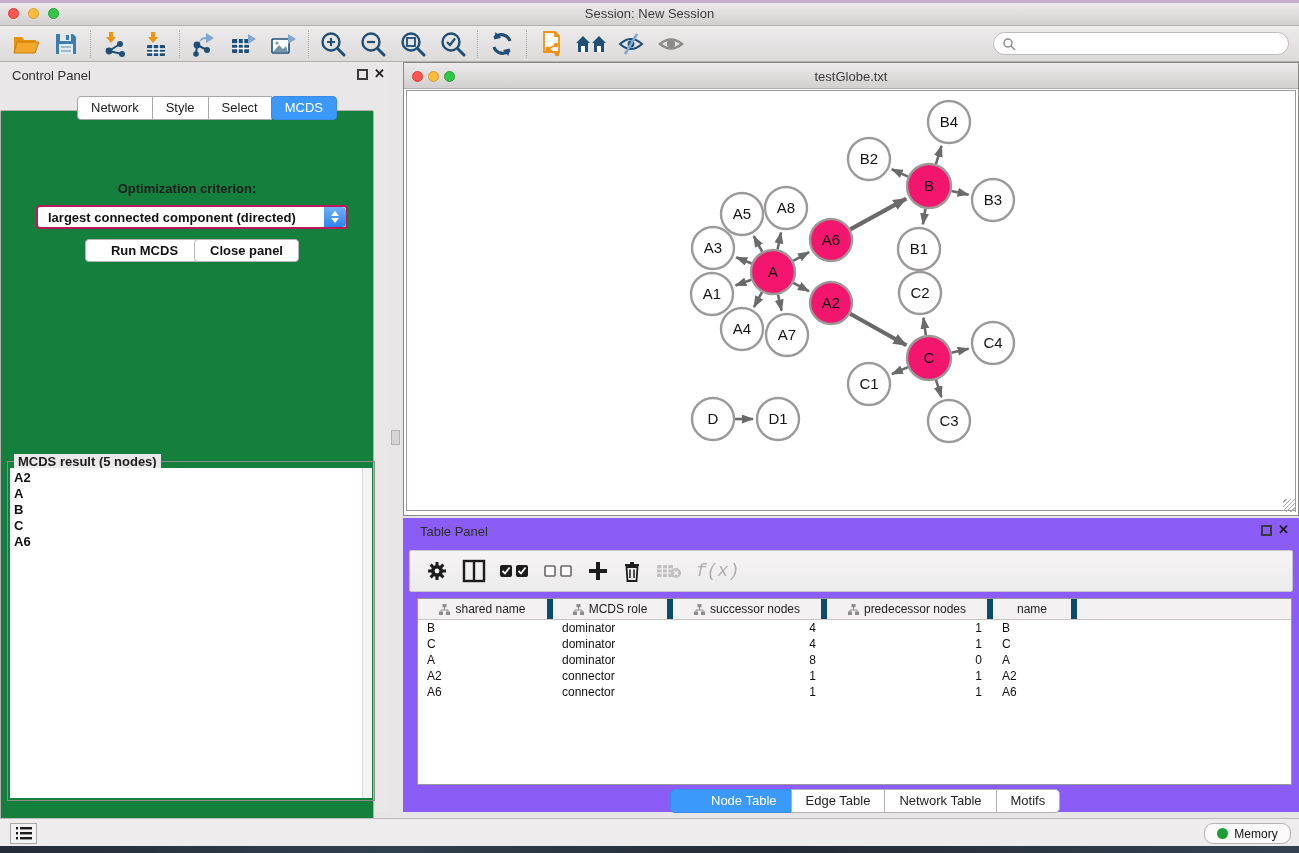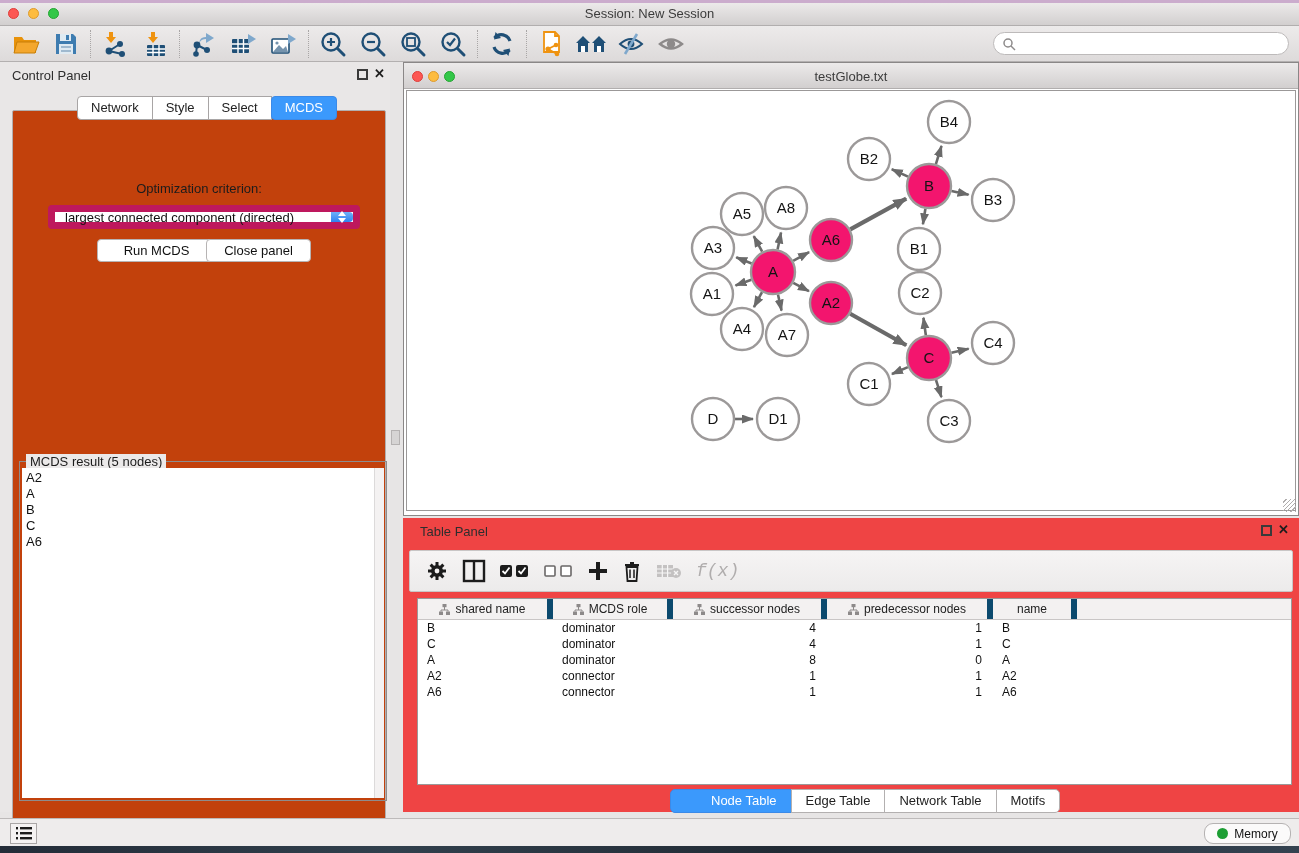--- a/index.html
+++ b/index.html
@@ -36,25 +36,25 @@
   .win-float { position:absolute; width:11px; height:11px; border:2px solid #3a3a3a; top:7px; }
   .win-close { position:absolute; top:4px; font-size:13px; font-weight:bold; color:#1d1d1d; }
 
   #cp-tabs { position:absolute; left:78px; top:34px; display:flex; z-index:2; }
   .cp-tab { padding:3px 13px 4px; font-size:13px; background:#fff; border:1px solid #a8a5a5;
     margin-left:-1px; color:#222; }
   .cp-tab:first-child { border-radius:4px 0 0 4px; }
   .cp-tab:last-child { border-radius:0 4px 4px 0; }
   .cp-tab.active { background:#3b99fc; color:#fff; border-color:#3b8ae8; border-radius:4px; }
 
-  #cp-body { position:absolute; left:12px; top:48px; width:374px; height:742px;
-    background:#c2410c; border:1px solid #b2afaf; border-radius:2px; }
+  #cp-body { position:absolute; left:0; top:48px; width:374px; height:742px;
+    background:#15803d; border:1px solid #b2afaf; border-radius:2px;font-weight:bold; }
   #opt-label { position:absolute; left:0; top:70px; width:100%; text-align:center; font-size:13px; color:#1c1c1c; }
   #opt-select { position:absolute; left:35px; top:94px; width:312px; height:24px; background:#fff;
-    border:7px solid #be185d; border-radius:4px; display:flex; align-items:center; }
+    border:2px solid #be185d; border-radius:4px; display:flex; align-items:center; }
   #opt-select-text { flex:1; font-size:13px; color:#111; padding-left:10px; }
   #opt-stepper { width:22px; height:100%; border-radius:0 4px 4px 0;
     background:linear-gradient(#6eb1f8,#2f82f0); display:flex; flex-direction:column;
     align-items:center; justify-content:center; gap:2px; }
   .tri-up { width:0; height:0; border-left:4px solid transparent; border-right:4px solid transparent; border-bottom:5px solid #fff; }
   .tri-dn { width:0; height:0; border-left:4px solid transparent; border-right:4px solid transparent; border-top:5px solid #fff; }
   .cp-btn { position:absolute; top:128px; height:23px; background:#fff; border:1px solid #b7b4b4;
     border-radius:4px; font-size:13px; color:#111; display:flex; align-items:center; justify-content:center; }
   #btn-run { left:84px; width:119px; }
   #btn-close { left:193px; width:105px; }
@@ -77,21 +77,21 @@
   #net-titlebar { position:absolute; left:0; top:0; width:100%; height:26px;
     background:linear-gradient(#eceaea,#d2cfcf); border-bottom:1px solid #b1aeae; }
   #net-title { position:absolute; width:100%; text-align:center; top:6px; font-size:13px; color:#3c3c3c; }
   #net-canvas { position:absolute; left:2px; top:27px; width:890px; height:421px;
     background:#fff; border:1px solid #9b9898; }
   #graph-svg { position:absolute; left:0; top:0; }
   #net-grip { position:absolute; right:2px; bottom:3px; width:13px; height:13px;
     background:repeating-linear-gradient(135deg, transparent 0 2px, #b0adad 2px 3px); }
 
   
-  #table-panel { left:403px; top:518px; width:896px; height:294px; background:#ef4444; }
+  #table-panel { left:403px; top:518px; width:896px; height:294px; background:#8b5cf6; }
   #tp-toolbar { position:absolute; left:6px; top:32px; width:884px; height:42px;
     background:linear-gradient(#f6f4f4,#ecebeb); border:1px solid #c9c6c6; border-radius:2px;
     display:flex; align-items:center; gap:14px; padding-left:16px; }
   .tp-icon { display:flex; align-items:center; justify-content:center; }
   #fx-label { font-family:Liberation Mono, monospace; font-style:italic; font-size:18px; color:#b0adad; }
 
   #node-table { position:absolute; left:14px; top:80px; width:875px; height:187px;
     background:#fff; border:1px solid #9b9898; overflow:hidden; }
   #table-header { display:flex; height:21px; background:#f3f1f1; border-bottom:1px solid #c9c6c6; }
   .th-cell { display:flex; align-items:center; justify-content:center; gap:5px;

